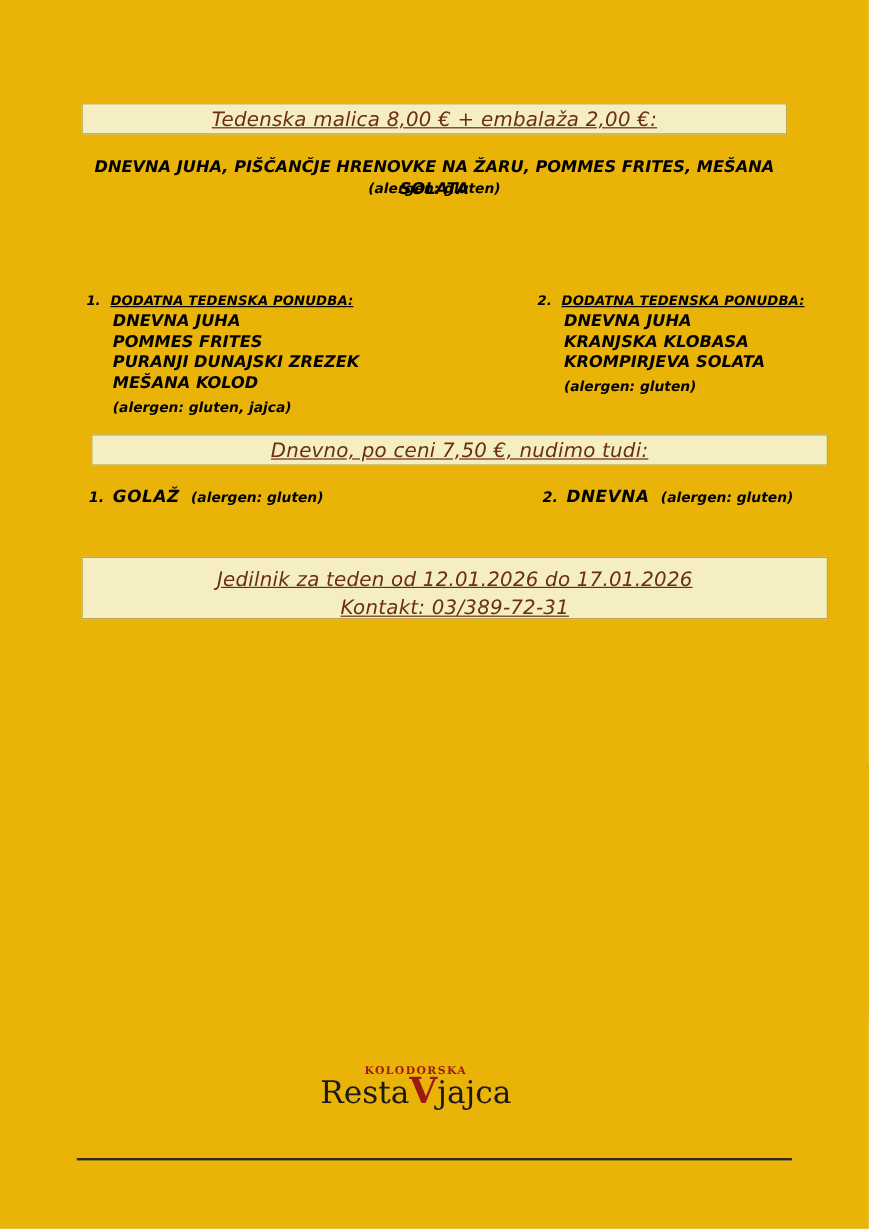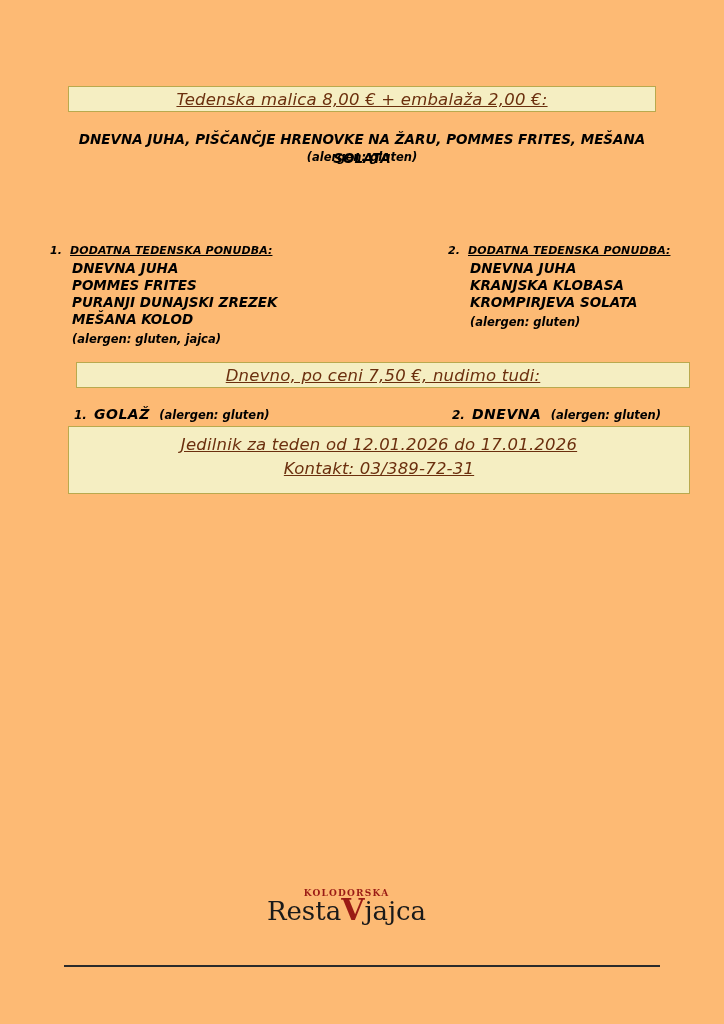--- a/index.html
+++ b/index.html
@@ -12,21 +12,21 @@
     height: 1024px;
     position: relative;
     font-family: "Liberation Sans", sans-serif;
     color: #000000;
     overflow: hidden;
   }
   .page {
     position: relative;
     width: 724px;
     height: 1024px;
-    background: #fdba74;
+    background: #eab308;
   }
 
   
   .banner {
     position: absolute;
     background: #f5eec2;
     border: 1px solid #b9a94e;
     box-sizing: border-box;
     text-align: center;
     font-family: "DejaVu Sans", sans-serif;
@@ -56,23 +56,23 @@
   }
   #banner-daily {
     left: 76px;
     top: 362px;
     width: 614px;
     height: 26px;
     line-height: 25px;
   }
   #banner-footer {
     left: 68px;
-    top: 426px;
+    top: 464px;
     width: 622px;
-    height: 68px;
+    height: 52px;
     padding-top: 6px;
     line-height: 24px;
   }
 
   
   .weekly-desc {
     position: absolute;
     left: 68px;
     top: 130px;
     width: 588px;
@@ -96,21 +96,21 @@
     font-size: 11.5px;
   }
 
   
   .offer {
     position: absolute;
     font-family: "DejaVu Sans", sans-serif;
     font-size: 12.5px;
     color: #000;
   }
-  #offer-1 { left: 50px; top: 244px; width: 300px; }
+  #offer-1 { left: 72px; top: 244px; width: 300px; }
   #offer-2 { left: 448px; top: 244px; width: 250px; }
 
   .offer-head {
     font-weight: bold;
     font-style: italic;
     font-size: 11px;
     white-space: nowrap;
   }
   .offer-num {
     display: inline-block;

